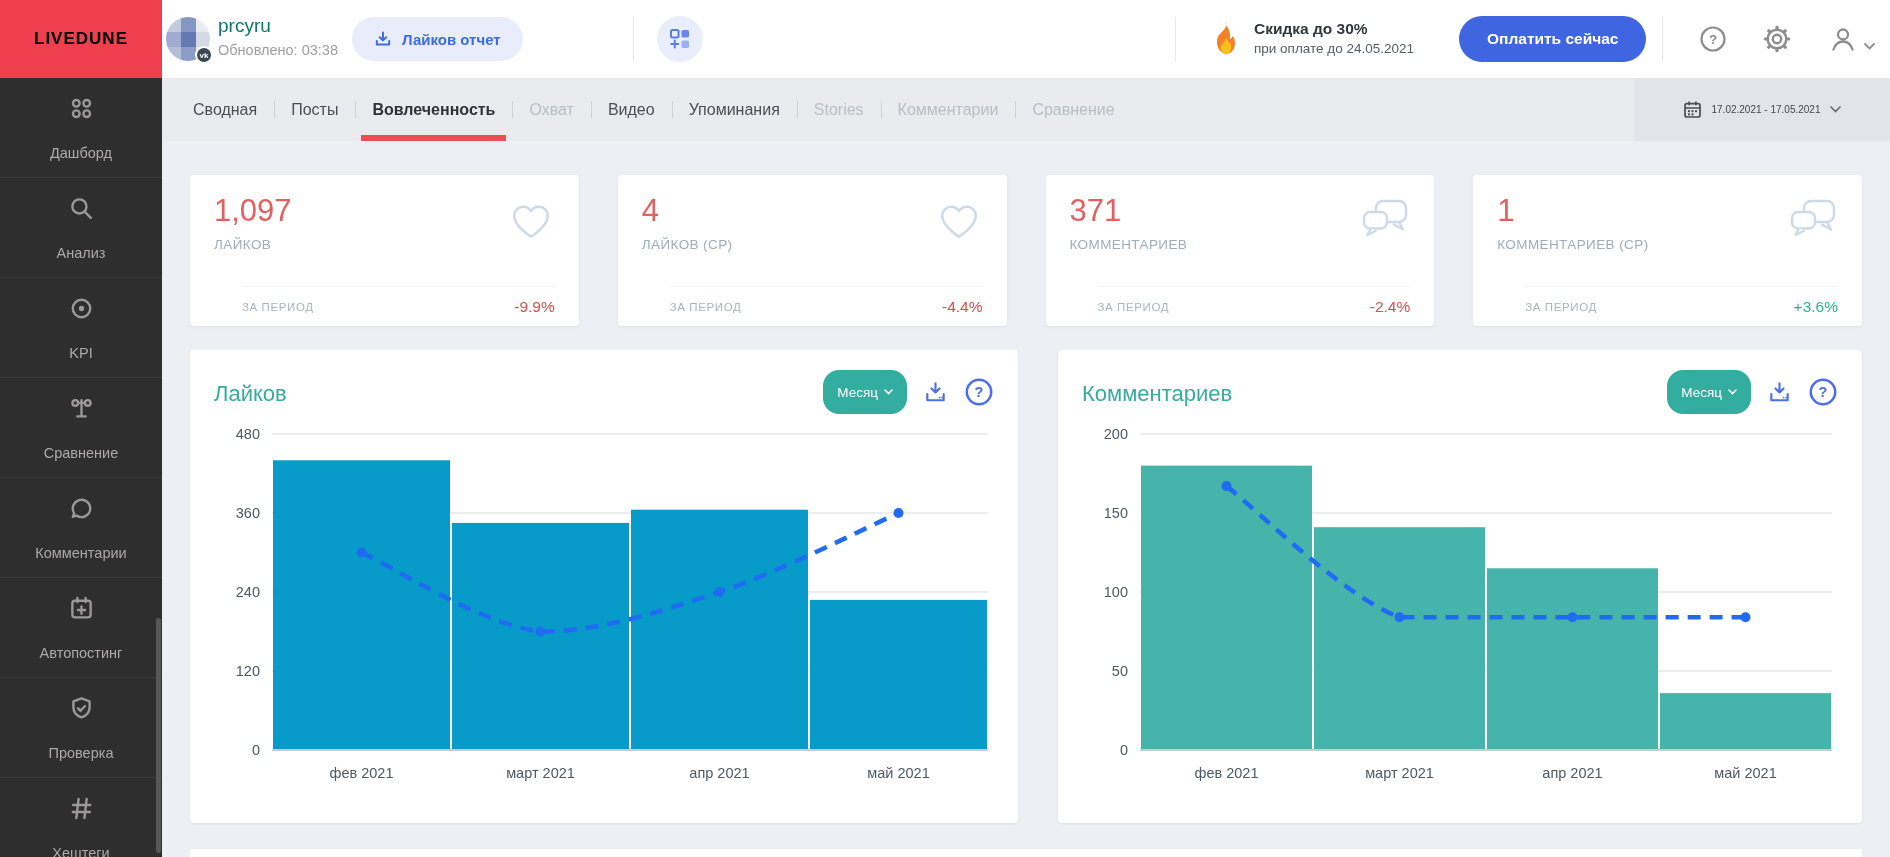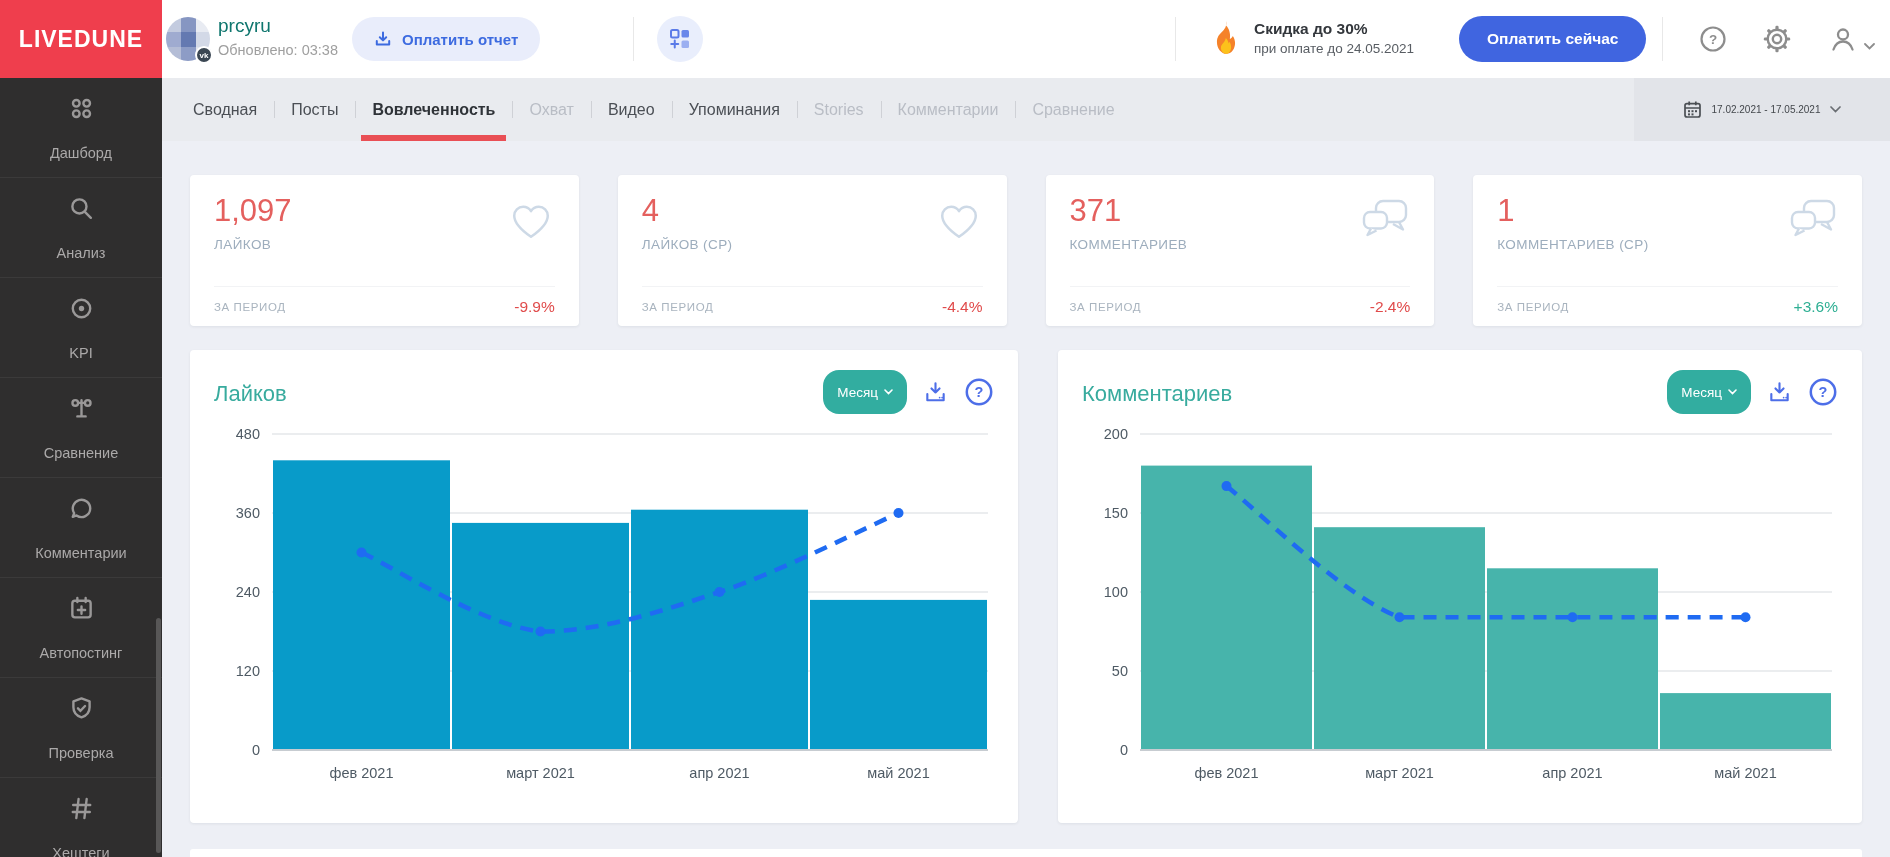--- a/index.html
+++ b/index.html
@@ -7,22 +7,22 @@
   body {
     width:1890px; height:857px; overflow:hidden; position:relative;
     font-family:"Liberation Sans", sans-serif; background:#edeff5;
     --red:#ef3e4d; --underline-red:#e94f55; --teal:#32ada0; --chart-title:#38ab9e;
     --btn-blue:#4065e0; --link-blue:#3d6be0; --stat-red:#e4605e;
     --delta-down:#e04b4b; --delta-up:#2eaf93;
   }
   
   .header { position:absolute; left:0; top:0; width:1890px; height:78px; background:#fff; z-index:5; }
   .logo { position:absolute; left:0; top:0; width:162px; height:78px; background:var(--red);
-          display:flex; align-items:center; justify-content:center; color:#ffffff;
-          font-size:23px; font-weight:bold; letter-spacing:1px; }
+          display:flex; align-items:center; justify-content:center; color:#000000;
+          font-size:17px; font-weight:bold; letter-spacing:1px; }
   .h-avatar { position:absolute; left:166px; top:17px; width:44px; height:44px; cursor:pointer; }
   .vk-badge { position:absolute; right:-3px; bottom:-3px; width:18px; height:18px; border-radius:50%;
               background:#3b4753; border:2px solid #fff; color:#fff; font-size:8px; font-weight:bold;
               display:flex; align-items:center; justify-content:center; }
   .h-name { position:absolute; left:218px; top:15px; font-size:19px; color:#0f766e; }
   .h-updated { position:absolute; left:218px; top:42px; font-size:14.5px; color:#9f9f9f; }
   .btn-download { position:absolute; left:352px; top:17px; height:44px; border:none; border-radius:22px;
                   background:#e9edfb; color:var(--link-blue); font-family:inherit; font-size:15px; font-weight:bold;
                   padding:0 22px; display:flex; align-items:center; gap:10px; cursor:pointer; }
   .h-divider { position:absolute; top:17px; width:1px; height:44px; background:#e8e8e8; }
@@ -53,21 +53,21 @@
              display:flex; align-items:center; justify-content:center; gap:10px; font-size:10px; color:#43474c; cursor:pointer; }
   
   .content { position:absolute; left:162px; top:141px; width:1728px; height:716px; padding:34px 28px 0; overflow:hidden; }
   .stats { display:grid; grid-template-columns:repeat(4, 1fr); gap:39px; margin-bottom:24px; }
   .stat-card { background:#fff; border-radius:4px; height:151px; padding:20px 24px 0;
                display:flex; flex-direction:column; box-shadow:0 1px 3px rgba(40,50,60,.08); }
   .stat-top { display:flex; justify-content:space-between; align-items:flex-start; }
   .stat-value { font-size:31px; color:var(--stat-red); line-height:1.05; }
   .stat-label { font-size:13.5px; color:#9dadbd; letter-spacing:.4px; margin-top:9px; }
   .stat-footer { margin-top:auto; border-top:1px solid #f2f3f5; height:40px;
-                 display:flex; align-items:center; justify-content:space-between; }
+                 display:flex; align-items:center; justify-content:space-between;margin-left:28px; }
   .stat-period { font-size:11.5px; color:#a9b4bf; letter-spacing:.6px; }
   .stat-delta { font-size:15.5px; }
   .stat-delta.down { color:var(--delta-down); }
   .stat-delta.up { color:var(--delta-up); }
   .charts { display:grid; grid-template-columns:828px 804px; gap:40px; }
   .chart-card { background:#fff; border-radius:4px; height:473px; padding:20px 24px 0; box-shadow:0 1px 3px rgba(40,50,60,.08); }
   .chart-header { display:flex; justify-content:space-between; align-items:center; }
   .chart-title { font-size:22px; color:var(--chart-title); margin-top:4px; }
   .chart-controls { display:flex; align-items:center; gap:16px; }
   .period-pill { background:var(--teal); color:#fff; border:none; border-radius:16px; height:44px; padding:0 14px;
@@ -104,21 +104,21 @@
   </div>
   <div class="h-name">prcyru</div>
   <div class="h-updated">Обновлено: 03:38</div>
 
   <button class="btn-download">
     <span style="display:flex;">
       <svg width="18" height="18" viewBox="0 0 18 18" fill="none" stroke="#3d6be0" stroke-width="2" stroke-linecap="round" stroke-linejoin="round">
         <path d="M9 2.5V10M5.8 7.2L9 10.4l3.2-3.2M2.8 11v3.6h12.4V11"></path>
       </svg>
     </span>
-    <span>Оплатить отчет</span>
+    <span>Лайков отчет</span>
   </button>
 
   <div class="h-divider" style="left:633px;"></div>
 
   <button class="btn-apps">
     <svg width="22" height="22" viewBox="0 0 22 22">
       <rect x="2" y="2" width="7.5" height="7.5" rx="1.5" fill="none" stroke="#5b7be8" stroke-width="2"></rect>
       <rect x="12.5" y="2" width="7.5" height="7.5" rx="1.5" fill="#5b7be8" opacity="0.9"></rect>
       <path d="M5.75 12.5v7M2.25 16h7" stroke="#5b7be8" stroke-width="2" stroke-linecap="round"></path>
       <rect x="12.5" y="12.5" width="7.5" height="7.5" rx="1.5" fill="#5b7be8" opacity="0.55"></rect>

